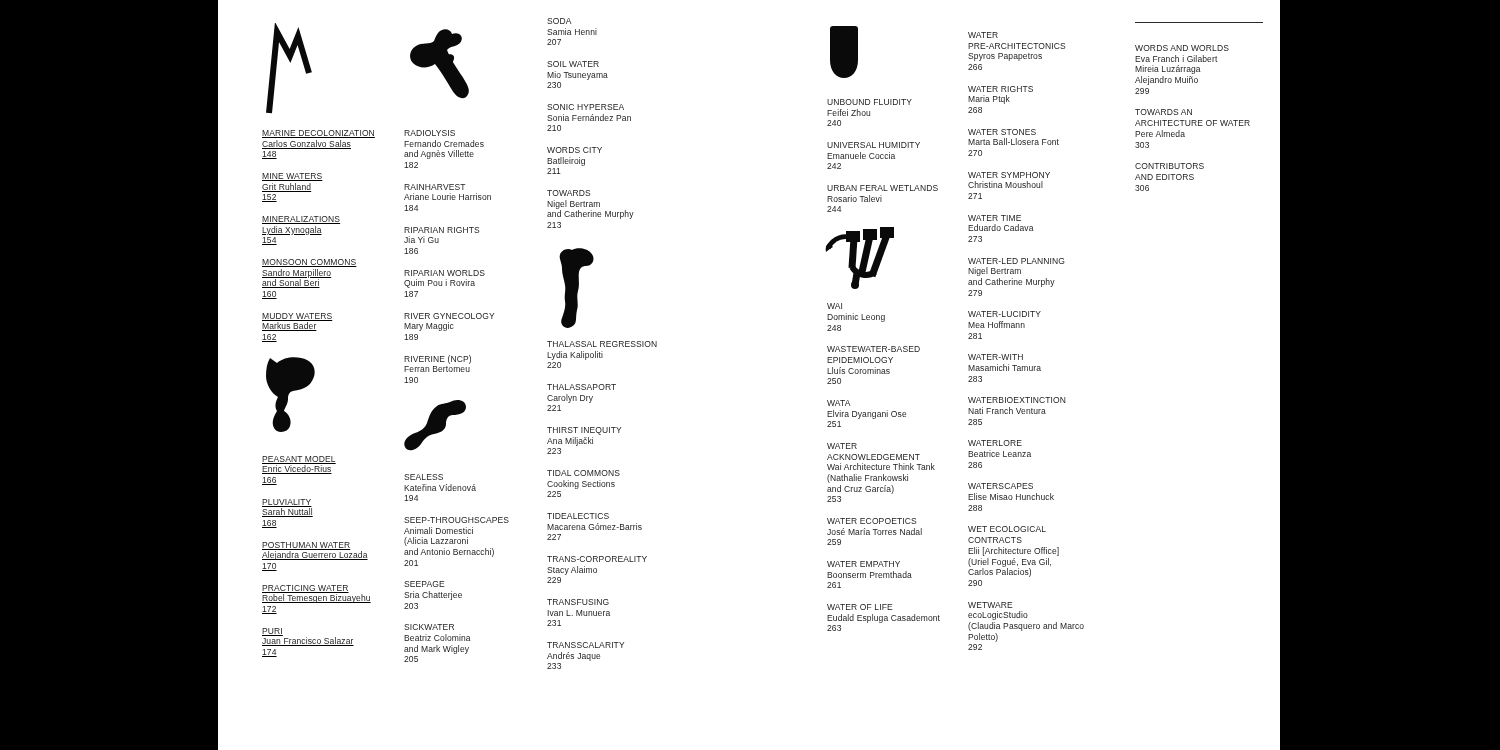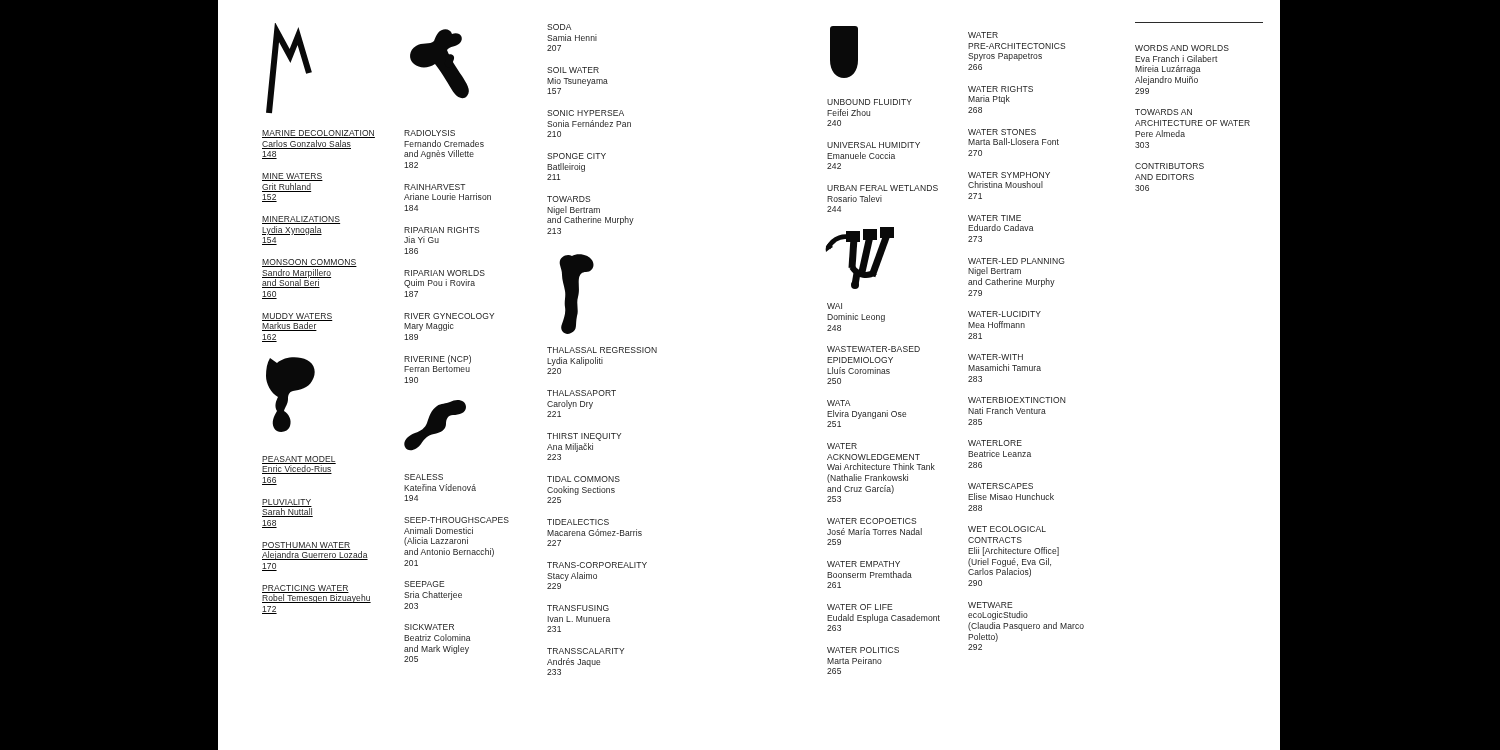--- a/index.html
+++ b/index.html
@@ -100,20 +100,25 @@
       <div class="entry">
         <span class="entry-title">POSTHUMAN WATER</span>
         <span class="entry-authors">Alejandra Guerrero Lozada</span>
         <span class="entry-page">170</span>
       </div>
       <div class="entry">
         <span class="entry-title">PRACTICING WATER</span>
         <span class="entry-authors">Robel Temesgen Bizuayehu</span>
         <span class="entry-page">172</span>
       </div>
+      <div class="entry">
+        <span class="entry-title">PURI</span>
+        <span class="entry-authors">Juan Francisco Salazar</span>
+        <span class="entry-page">174</span>
+      </div>
     </div>
     <div class="column" style="left: 186px; top: 27px;">
       <div class="glyph glyph-r">
         <svg width="70" height="81" viewBox="0 0 70 81">
           <path d="M32 6 C36 1 44 1 46 7 C53 4 59 10 54 16 C50 20 44 19 41 23 C44 31 50 40 56 49 C60 56 66 63 61 69 C57 74 50 70 46 63 C40 53 34 43 29 37 C23 41 14 42 8 37 C2 32 3 23 10 19 C16 15 24 18 28 14 C29 11 30 9 32 6 Z" fill="#0a0a0a"></path>
           <path d="M40 28 C45 26 49 28 48 32 L45 40 C41 41 38 39 39 35 Z" fill="#0a0a0a"></path>
         </svg>
       </div>
       <div class="entry">
         <span class="entry-title">RADIOLYSIS</span>
@@ -168,38 +173,38 @@
         <span class="entry-authors">Sria Chatterjee</span>
         <span class="entry-page">203</span>
       </div>
       <div class="entry">
         <span class="entry-title">SICKWATER</span>
         <span class="entry-authors">Beatriz Colomina
 and Mark Wigley</span>
         <span class="entry-page">205</span>
       </div>
     </div>
-    <div class="column" style="left: 329px; top: 22px;">
+    <div class="column" style="left: 329px; top: 16px;">
       <div class="entry">
         <span class="entry-title">SODA</span>
         <span class="entry-authors">Samia Henni</span>
         <span class="entry-page">207</span>
       </div>
       <div class="entry">
         <span class="entry-title">SOIL WATER</span>
         <span class="entry-authors">Mio Tsuneyama</span>
-        <span class="entry-page">157</span>
+        <span class="entry-page">230</span>
       </div>
       <div class="entry">
         <span class="entry-title">SONIC HYPERSEA</span>
         <span class="entry-authors">Sonia Fernández Pan</span>
         <span class="entry-page">210</span>
       </div>
       <div class="entry">
-        <span class="entry-title">SPONGE CITY</span>
+        <span class="entry-title">WORDS CITY</span>
         <span class="entry-authors">Batlleiroig</span>
         <span class="entry-page">211</span>
       </div>
       <div class="entry">
         <span class="entry-title">TOWARDS</span>
         <span class="entry-authors">Nigel Bertram
 and Catherine Murphy</span>
         <span class="entry-page">213</span>
       </div>
       <div class="glyph glyph-t">
@@ -320,25 +325,20 @@
       <div class="entry">
         <span class="entry-title">WATER EMPATHY</span>
         <span class="entry-authors">Boonserm Premthada</span>
         <span class="entry-page">261</span>
       </div>
       <div class="entry">
         <span class="entry-title">WATER OF LIFE</span>
         <span class="entry-authors">Eudald Espluga Casademont</span>
         <span class="entry-page">263</span>
       </div>
-      <div class="entry">
-        <span class="entry-title">WATER POLITICS</span>
-        <span class="entry-authors">Marta Peirano</span>
-        <span class="entry-page">265</span>
-      </div>
     </div>
     <div class="column" style="left: 750px; top: 30px;">
       <div class="entry">
         <span class="entry-title">WATER
 PRE-ARCHITECTONICS</span>
         <span class="entry-authors">Spyros Papapetros</span>
         <span class="entry-page">266</span>
       </div>
       <div class="entry">
         <span class="entry-title">WATER RIGHTS</span>

